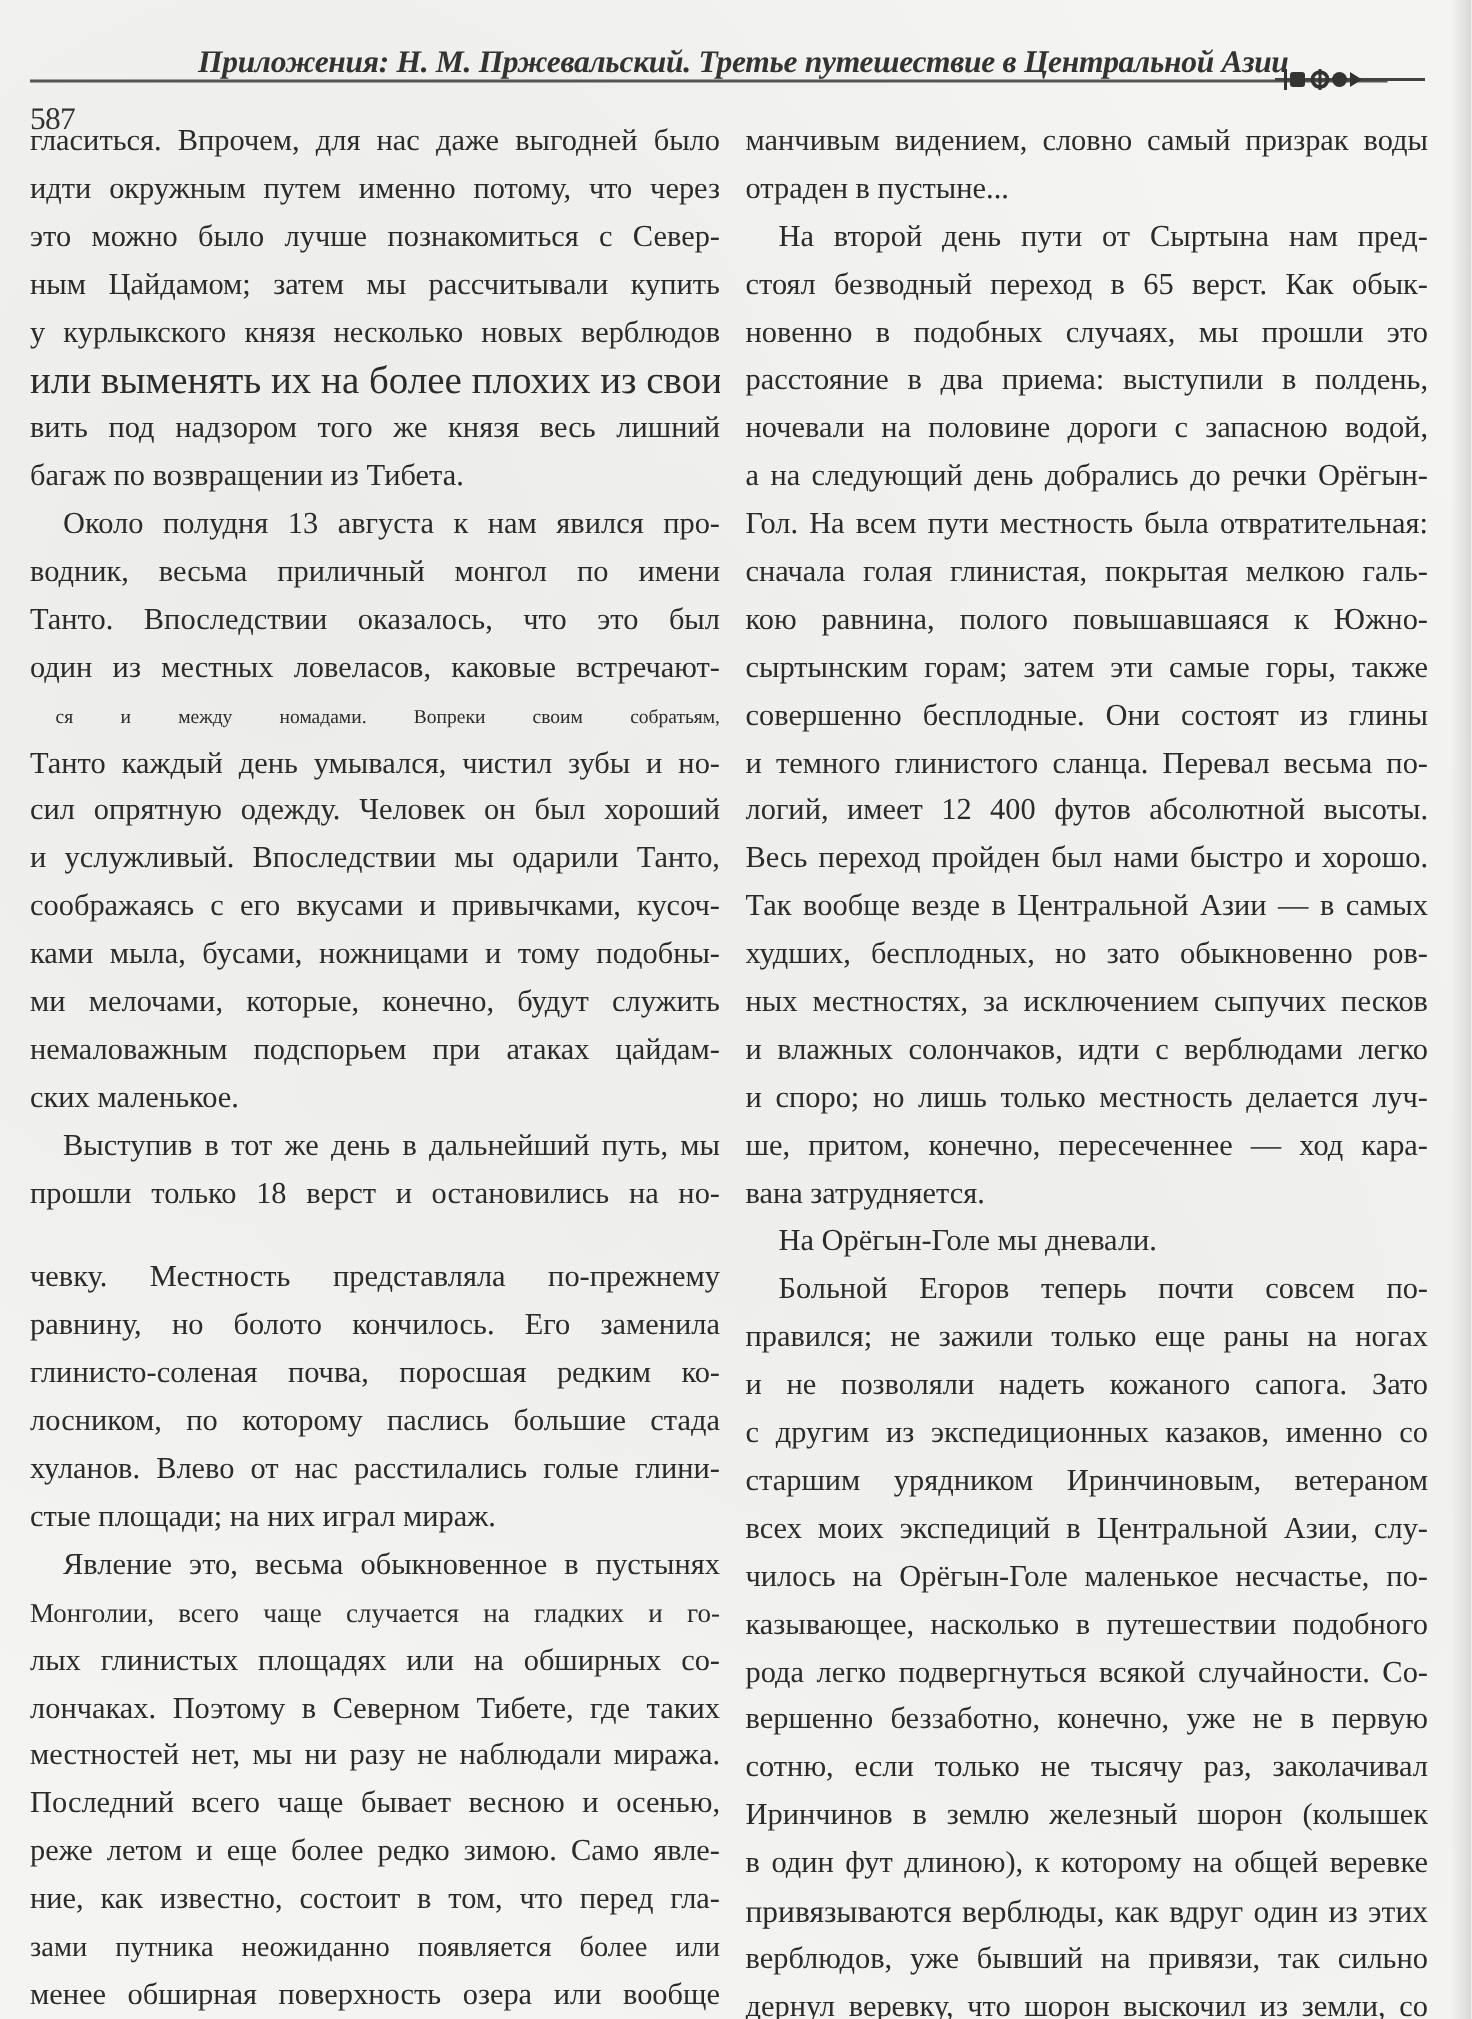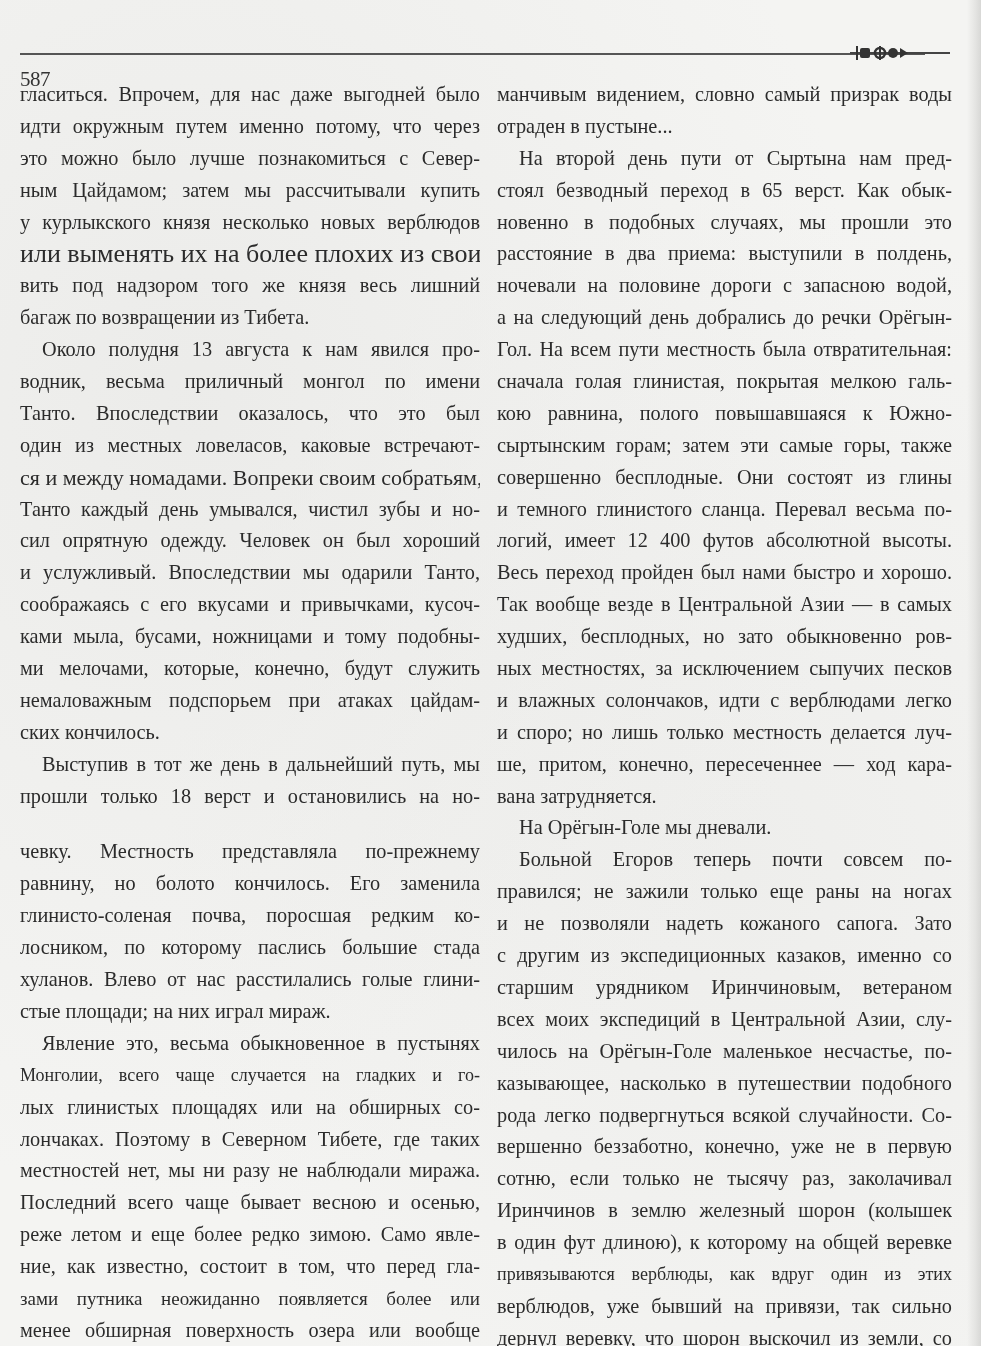--- a/index.html
+++ b/index.html
@@ -61,20 +61,21 @@
   .line.indent { padding-left: 22px; }
 </style>
 </head>
 <body>
 
 <div class="page-shade"></div>
 <div class="right-edge"></div>
 
 <div class="header">
   <span class="page-number">587</span>
+  <span class="running-title">Приложения: Н. М. Пржевальский. Третье путешествие в Центральной Азии</span>
 </div>
 <div class="header-rule"></div>
 <svg class="ornament" viewBox="0 0 100 22">
   <line x1="0" y1="11" x2="100" y2="11" stroke="#444" stroke-width="2"></line>
   <rect x="10" y="6" width="10" height="10" rx="2" fill="#333"></rect>
   <circle cx="30" cy="11" r="5" fill="none" stroke="#333" stroke-width="2.5"></circle>
   <line x1="30" y1="4" x2="30" y2="18" stroke="#333" stroke-width="2"></line>
   <circle cx="43" cy="11" r="5" fill="#333"></circle>
   <path d="M50 6 L58 11 L50 16 Z" fill="#333"></path>
   <rect x="6" y="4" width="2" height="14" fill="#333"></rect>
@@ -86,29 +87,29 @@
     <span class="line" style="font-size: 20.3px;">это можно было лучше познакомиться с Север-</span>
     <span class="line" style="font-size: 20.3px;">ным Цайдамом; затем мы рассчитывали купить</span>
     <span class="line" style="font-size: 20.3px;">у курлыкского князя несколько новых верблюдов</span>
     <span class="line" style="font-size: 26px;">или выменять их на более плохих из своих и оста-</span>
     <span class="line" style="font-size: 20.3px;">вить под надзором того же князя весь лишний</span>
     <span class="line last" style="font-size: 20.3px;">багаж по возвращении из Тибета.</span>
     <span class="line indent" style="font-size: 20.3px;">Около полудня 13 августа к нам явился про-</span>
     <span class="line" style="font-size: 20.3px;">водник, весьма приличный монгол по имени</span>
     <span class="line" style="font-size: 20.3px;">Танто. Впоследствии оказалось, что это был</span>
     <span class="line" style="font-size: 20.3px;">один из местных ловеласов, каковые встречают-</span>
-    <span class="line" style="font-size: 22px;">ся и между номадами. Вопреки своим собратьям,</span>
+    <span class="line" style="font-size: 13px; margin-left: 17px;">ся и между номадами. Вопреки своим собратьям,</span>
     <span class="line" style="font-size: 20.3px;">Танто каждый день умывался, чистил зубы и но-</span>
     <span class="line" style="font-size: 20.3px;">сил опрятную одежду. Человек он был хороший</span>
     <span class="line" style="font-size: 20.3px;">и услужливый. Впоследствии мы одарили Танто,</span>
     <span class="line" style="font-size: 20.3px;">соображаясь с его вкусами и привычками, кусоч-</span>
     <span class="line" style="font-size: 20.3px;">ками мыла, бусами, ножницами и тому подобны-</span>
     <span class="line" style="font-size: 20.3px;">ми мелочами, которые, конечно, будут служить</span>
     <span class="line" style="font-size: 20.3px;">немаловажным подспорьем при атаках цайдам-</span>
-    <span class="line last" style="font-size: 20.3px;">ских кончилось.</span>
+    <span class="line last" style="font-size: 20.3px;">ских маленькое.</span>
     <span class="line indent" style="font-size: 20.3px;">Выступив в тот же день в дальнейший путь, мы</span>
     <span class="line" style="font-size: 20.3px;">прошли только 18 верст и остановились на но-</span>
     <span class="line" style="font-size: 20.3px; margin-top: 24px;">чевку. Местность представляла по-прежнему</span>
     <span class="line" style="font-size: 20.3px;">равнину, но болото кончилось. Его заменила</span>
     <span class="line" style="font-size: 20.3px;">глинисто-соленая почва, поросшая редким ко-</span>
     <span class="line" style="font-size: 20.3px;">лосником, по которому паслись большие стада</span>
     <span class="line" style="font-size: 20.3px;">хуланов. Влево от нас расстилались голые глини-</span>
     <span class="line last" style="font-size: 20.3px;">стые площади; на них играл мираж.</span>
     <span class="line indent" style="font-size: 20.3px;">Явление это, весьма обыкновенное в пустынях</span>
     <span class="line" style="font-size: 18px;">Монголии, всего чаще случается на гладких и го-</span>
@@ -153,16 +154,16 @@
     <span class="line" style="font-size: 20.3px;">с другим из экспедиционных казаков, именно со</span>
     <span class="line" style="font-size: 20.3px;">старшим урядником Иринчиновым, ветераном</span>
     <span class="line" style="font-size: 20.3px;">всех моих экспедиций в Центральной Азии, слу-</span>
     <span class="line" style="font-size: 20.3px;">чилось на Орёгын-Голе маленькое несчастье, по-</span>
     <span class="line" style="font-size: 20.3px;">казывающее, насколько в путешествии подобного</span>
     <span class="line" style="font-size: 20.3px;">рода легко подвергнуться всякой случайности. Со-</span>
     <span class="line" style="font-size: 20.3px;">вершенно беззаботно, конечно, уже не в первую</span>
     <span class="line" style="font-size: 20.3px;">сотню, если только не тысячу раз, заколачивал</span>
     <span class="line" style="font-size: 20.3px;">Иринчинов в землю железный шорон (колышек</span>
     <span class="line" style="font-size: 20.3px;">в один фут длиною), к которому на общей веревке</span>
-    <span class="line" style="font-size: 18px;">привязываются верблюды, как вдруг один из этих</span>
+    <span class="line" style="font-size: 21px;">привязываются верблюды, как вдруг один из этих</span>
     <span class="line" style="font-size: 20.3px;">верблюдов, уже бывший на привязи, так сильно</span>
     <span class="line" style="font-size: 20.3px;">дернул веревку, что шорон выскочил из земли, со</span>
   </div>
 
 </body></html>

